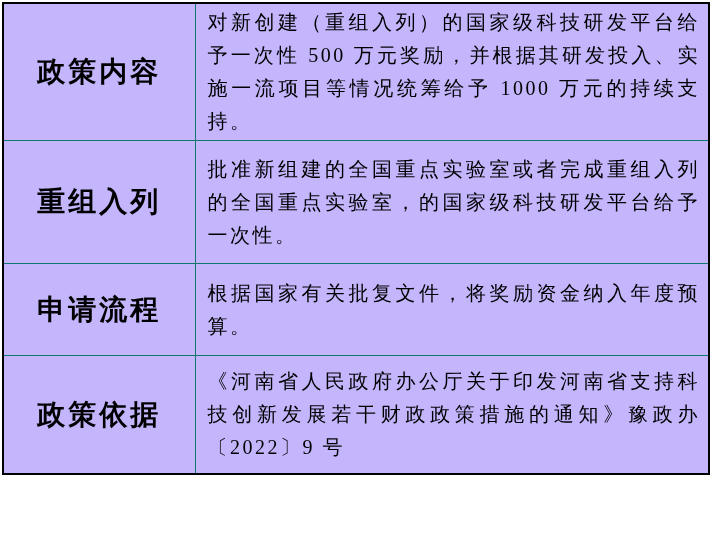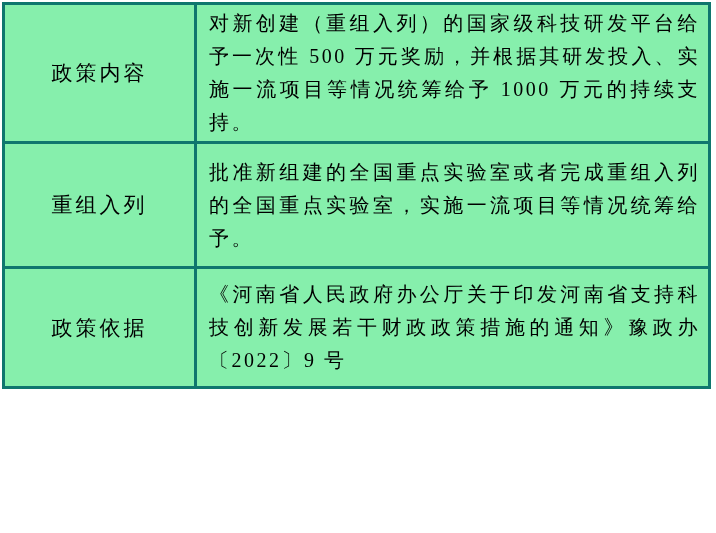--- a/index.html
+++ b/index.html
@@ -19,31 +19,31 @@
   table.policy-table {
     position: absolute;
     left: 2px;
     top: 2px;
     width: 706px;
     border-collapse: collapse;
     table-layout: fixed;
     border: 2px solid #000000;
   }
   table.policy-table td {
-    border: 3px solid #0f766e;
+    border: 1px solid #0f766e;
     vertical-align: middle;
-    background: #86efac;
+    background: #c4b5fd;
   }
   col.label-col   { width: 192px; }
   col.content-col { width: 514px; }
 
   td.label-cell {
     text-align: center;
-    font-weight: normal;
-    font-size: 21px;
+    font-weight: bold;
+    font-size: 28px;
     letter-spacing: 3px;
     padding: 0 4px;
   }
   td.content-cell {
     font-size: 20px;
     line-height: 33px;
     letter-spacing: 2.5px;
     padding: 2px 8px 2px 12px;
     text-align: justify;
     text-align-last: left;
@@ -64,21 +64,25 @@
       <col class="label-col">
       <col class="content-col">
     </colgroup>
     <tbody>
       <tr class="row-1">
         <td class="label-cell">政策内容</td>
         <td class="content-cell">对新创建（重组入列）的国家级科技研发平台给予一次性 500 万元奖励，并根据其研发投入、实施一流项目等情况统筹给予 1000 万元的持续支持。</td>
       </tr>
       <tr class="row-3">
         <td class="label-cell">重组入列</td>
-        <td class="content-cell">批准新组建的全国重点实验室或者完成重组入列的全国重点实验室，实施一流项目等情况统筹给予。</td>
+        <td class="content-cell">批准新组建的全国重点实验室或者完成重组入列的全国重点实验室，的国家级科技研发平台给予一次性。</td>
+      </tr>
+      <tr class="row-4">
+        <td class="label-cell">申请流程</td>
+        <td class="content-cell">根据国家有关批复文件，将奖励资金纳入年度预算。</td>
       </tr>
       <tr class="row-5">
         <td class="label-cell">政策依据</td>
         <td class="content-cell">《河南省人民政府办公厅关于印发河南省支持科技创新发展若干财政政策措施的通知》豫政办〔2022〕9 号</td>
       </tr>
     </tbody>
   </table>
 </div>
 
 </body></html>

